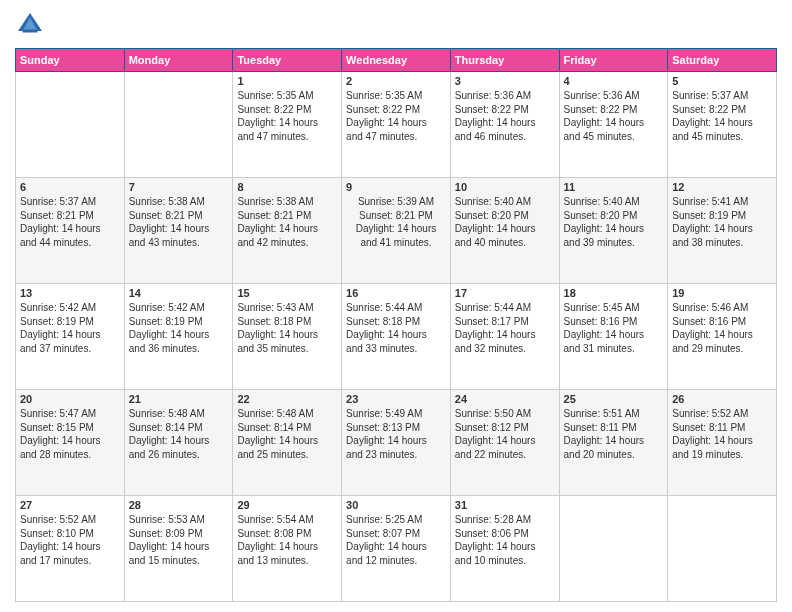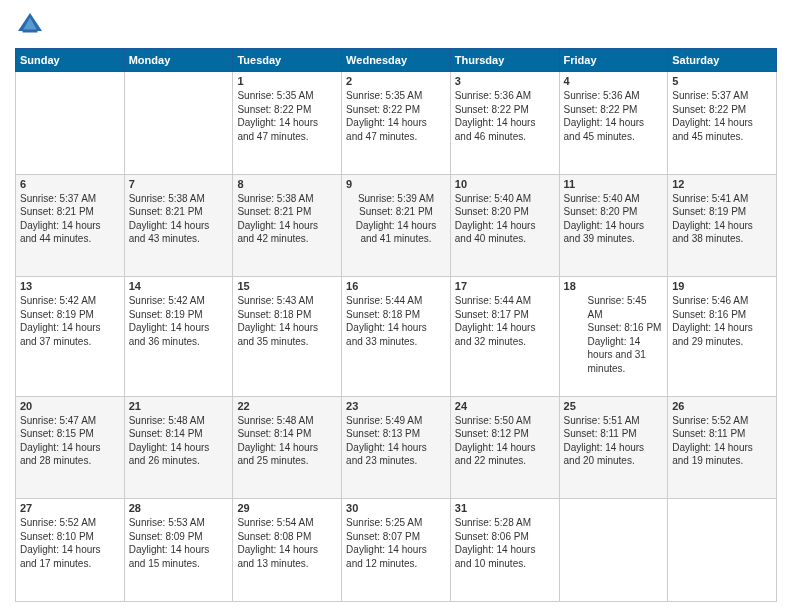--- a/index.html
+++ b/index.html
@@ -61,21 +61,21 @@
       color: #555;
     }
     .calendar {
       flex: 1;
       border: 1px solid #ccc;
       border-collapse: collapse;
       width: 100%;
       table-layout: fixed;
     }
     .calendar th {
-      background-color: #0369a1;
+      background-color: #ec4899;
       color: #fff;
       font-size: 11px;
       font-weight: bold;
       padding: 5px 4px;
       text-align: left;
       border: 1px solid #1a5a9a;
     }
     .calendar td {
       border: 1px solid #ccc;
       vertical-align: top;
@@ -245,21 +245,21 @@
 Daylight: 14 hours and 33 minutes.</div>
           </td>
           <td>
             <span class="day-num">17</span>
             <div class="day-info" style="white-space: pre-line;">Sunrise: 5:44 AM
 Sunset: 8:17 PM
 Daylight: 14 hours and 32 minutes.</div>
           </td>
           <td>
             <span class="day-num">18</span>
-            <div class="day-info" style="white-space: pre-line; margin-left: 24px;">Sunrise: 5:45 AM
+            <div class="day-info" style="white-space: pre-line;">Sunrise: 5:45 AM
 Sunset: 8:16 PM
 Daylight: 14 hours and 31 minutes.</div>
           </td>
           <td>
             <span class="day-num">19</span>
             <div class="day-info" style="white-space: pre-line;">Sunrise: 5:46 AM
 Sunset: 8:16 PM
 Daylight: 14 hours and 29 minutes.</div>
           </td>
         </tr>

